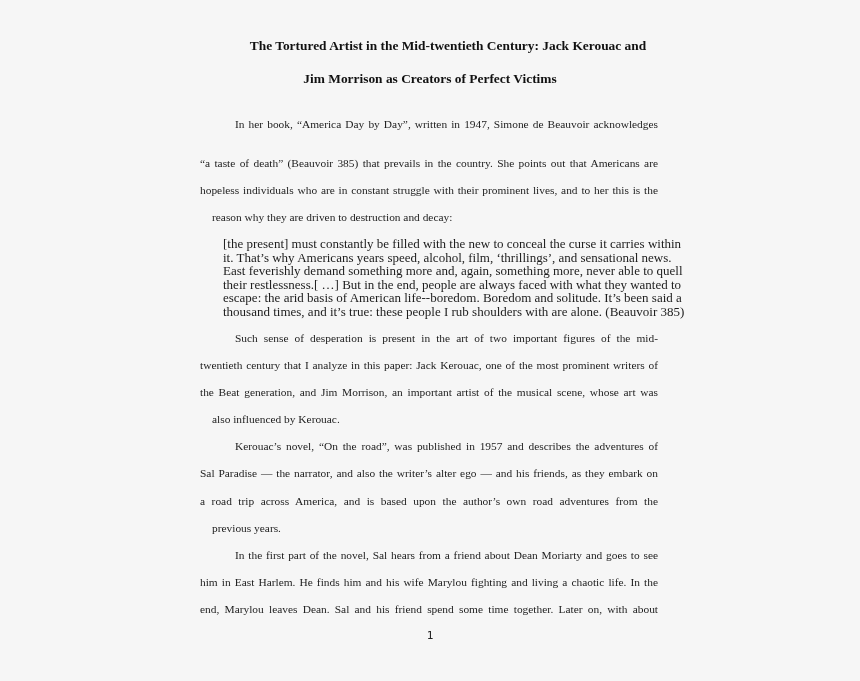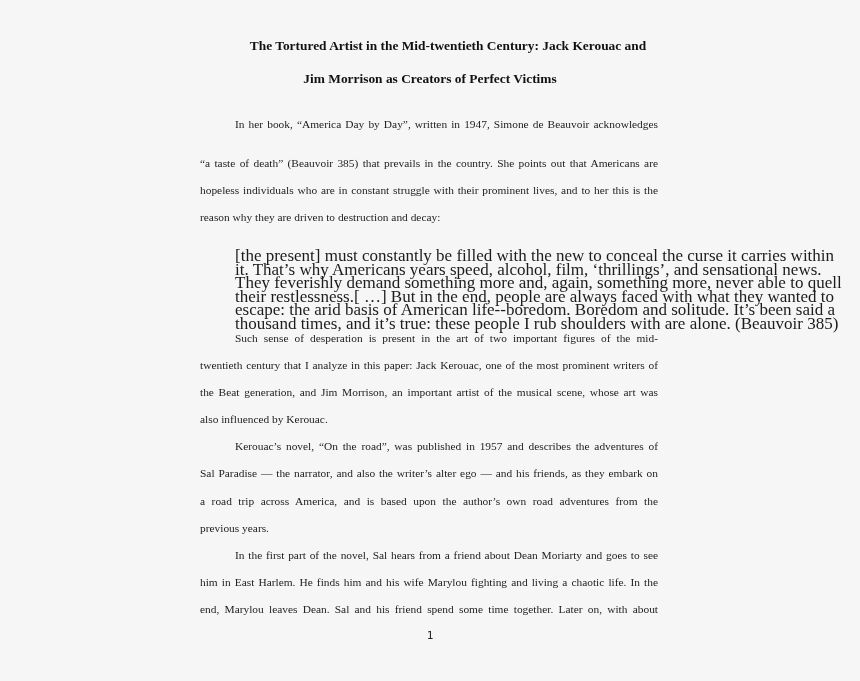--- a/index.html
+++ b/index.html
@@ -38,30 +38,29 @@
       left: 200px;
       width: 458px;
       font-size: 11.4px;
       white-space: nowrap;
       text-align: justify;
       text-align-last: justify;
       line-height: 14px;
       color: #1c1c1c;
     }
     .line.indent { left: 235px; width: 423px; }
-    .line.last { text-align-last: left; }
+    .line.last { text-align-last: left; margin-left: 12px; }
 
     .quote {
       position: absolute;
-      left: 235px;
+      left: 223px;
       width: 423px;
-      font-size: 17px;
+      font-size: 13px;
       line-height: 13.5px;
       color: #1c1c1c;
-      margin-top: 12px;
     }
     .quote .qline {
       display: block;
       white-space: nowrap;
       text-align: justify;
       text-align-last: justify;
       height: 13.5px;
     }
     .quote .qline.last { text-align-last: left; }
 
@@ -85,21 +84,21 @@
   <div class="title-line t2">Jim Morrison as Creators of Perfect Victims</div>
 
   <div class="line indent" style="top:117px">In her book, “America Day by Day”, written in 1947, Simone de Beauvoir acknowledges</div>
   <div class="line" style="top:156px">“a taste of death” (Beauvoir 385) that prevails in the country. She points out that Americans are</div>
   <div class="line" style="top:183px">hopeless individuals who are in constant struggle with their prominent lives, and to her this is the</div>
   <div class="line last" style="top:210px">reason why they are driven to destruction and decay:</div>
 
   <div class="quote" style="top:237px">
     <span class="qline">[the present] must constantly be filled with the new to conceal the curse it carries within</span>
     <span class="qline">it. That’s why Americans years speed, alcohol, film, ‘thrillings’, and sensational news.</span>
-    <span class="qline">They feverishly demand something more and, again, something more, never able to quell</span>
+    <span class="qline">East feverishly demand something more and, again, something more, never able to quell</span>
     <span class="qline">their restlessness.[ …] But in the end, people are always faced with what they wanted to</span>
     <span class="qline">escape: the arid basis of American life--boredom. Boredom and solitude. It’s been said a</span>
     <span class="qline last">thousand times, and it’s true: these people I rub shoulders with are alone. (Beauvoir 385)</span>
   </div>
 
   <div class="line indent" style="top:331px">Such sense of desperation is present in the art of two important figures of the mid-</div>
   <div class="line" style="top:358px">twentieth century that I analyze in this paper: Jack Kerouac, one of the most prominent writers of</div>
   <div class="line" style="top:385px">the Beat generation, and Jim Morrison, an important artist of the musical scene, whose art was</div>
   <div class="line last" style="top:412px">also influenced by Kerouac.</div>
 

